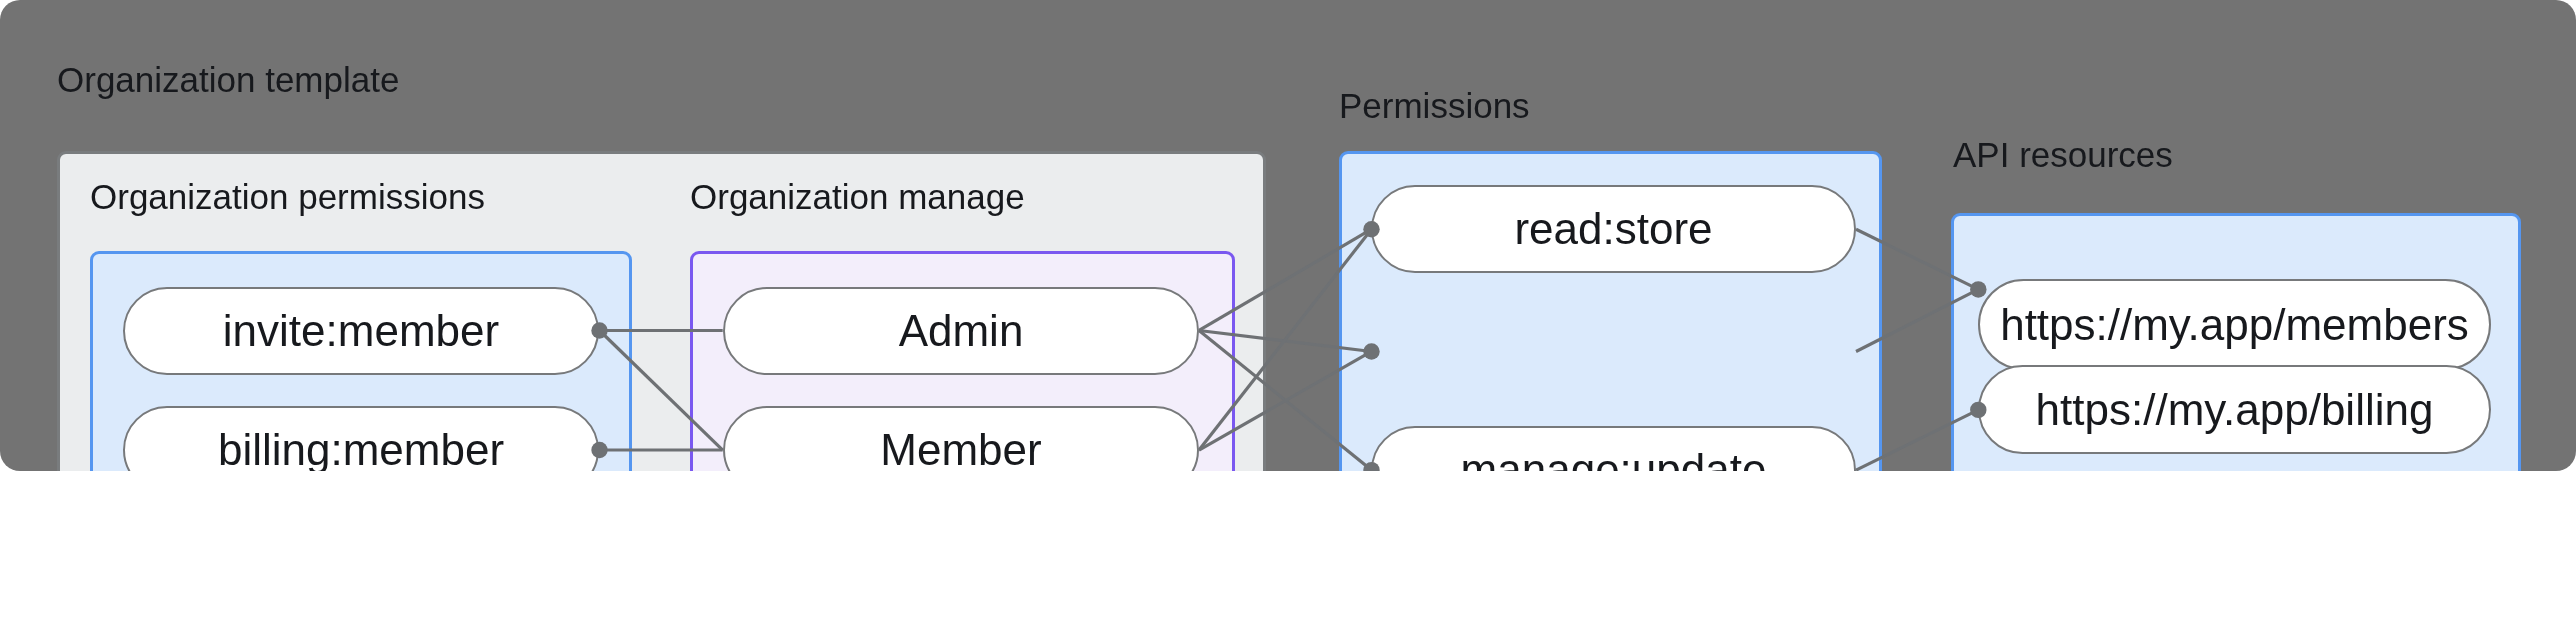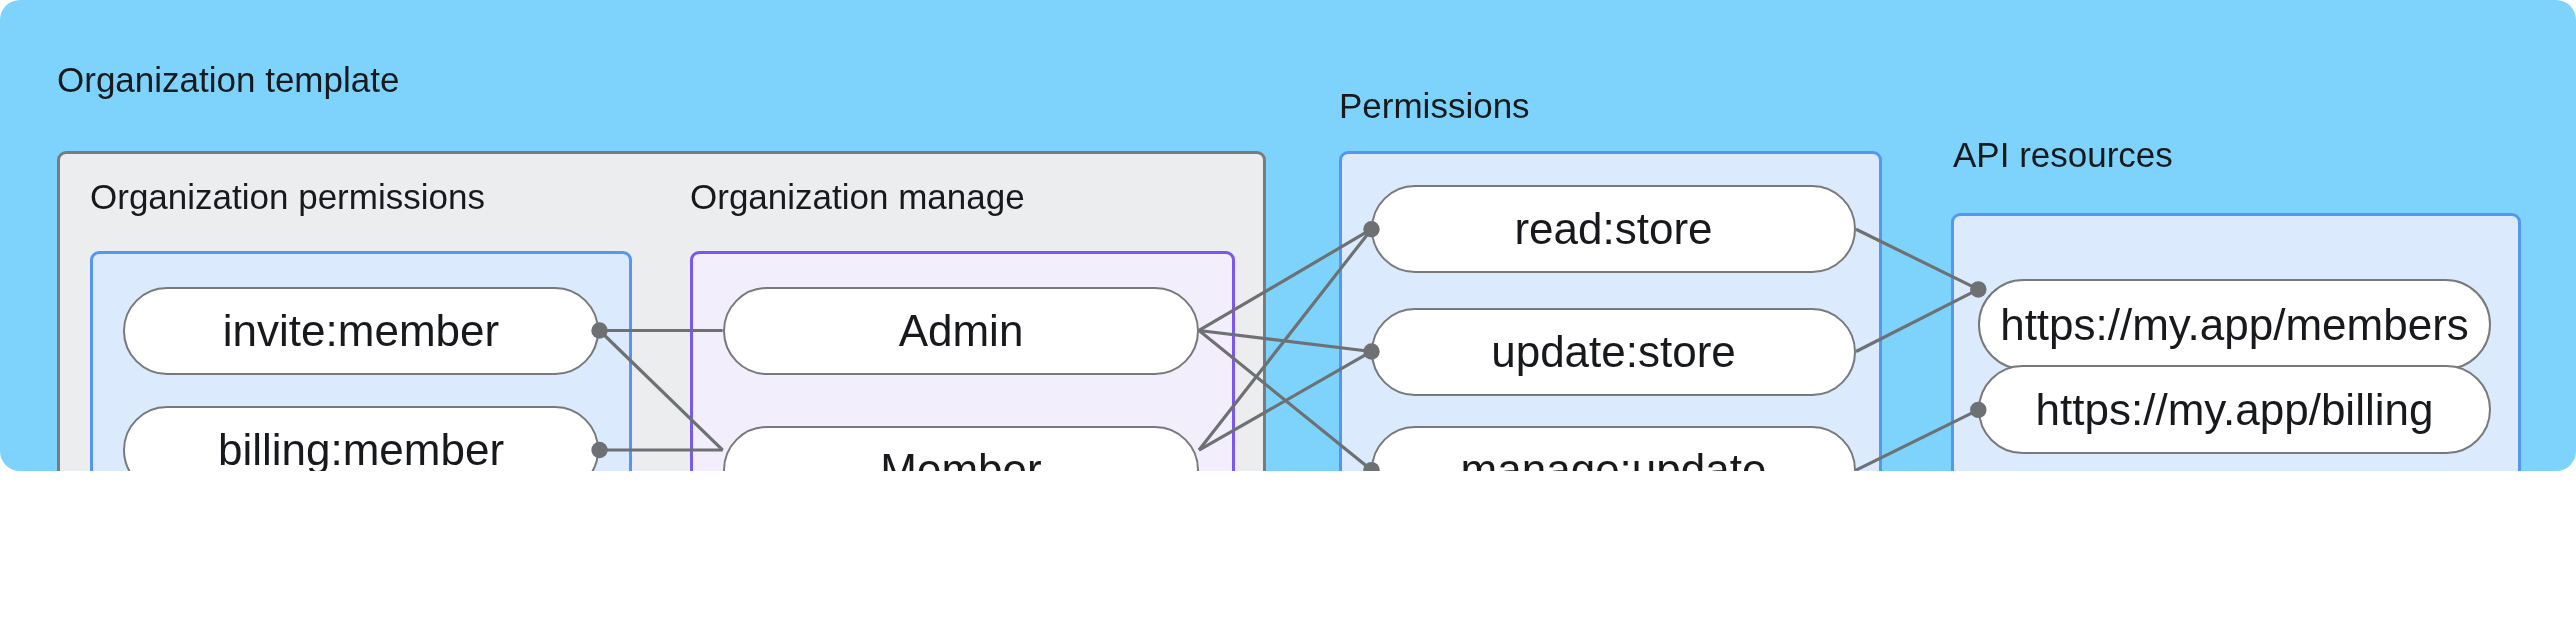--- a/index.html
+++ b/index.html
@@ -5,21 +5,21 @@
   html, body {
     margin: 0;
     padding: 0;
     background: #ffffff;
     font-family: "Liberation Sans", "DejaVu Sans", sans-serif;
   }
   #canvas {
     position: relative;
     width: 2576px;
     height: 471px;
-    background: #7dd3fc;
+    background: #737373;
     border-radius: 20px;
     overflow: hidden;
   }
   .section-label {
     position: absolute;
     color: #17191d;
     font-size: 35px;
     line-height: 40px;
     white-space: nowrap;
     z-index: 2;
@@ -84,23 +84,22 @@
       <line x1="1314" y1="493" x2="1503" y2="251" stroke="#6e7174" stroke-width="3.5"></line>
       <line x1="1314" y1="493" x2="1503" y2="385" stroke="#6e7174" stroke-width="3.5"></line>
       <line x1="2034" y1="251" x2="2168" y2="317" stroke="#6e7174" stroke-width="3.5"></line>
       <line x1="2034" y1="385" x2="2168" y2="317" stroke="#6e7174" stroke-width="3.5"></line>
       <line x1="2034" y1="515" x2="2168" y2="449" stroke="#6e7174" stroke-width="3.5"></line>
     </svg>
 
   <div class="pill" style="left:123px; top:287px; width:476px; height:88px;">invite:member</div>
   <div class="pill" style="left:123px; top:406px; width:476px; height:88px;">billing:member</div>
   <div class="pill" style="left:723px; top:287px; width:476px; height:88px;">Admin</div>
-  <div class="pill" style="left:723px; top:406px; width:476px; height:88px;margin-top:20px;">Member</div>
+  <div class="pill" style="left:723px; top:406px; width:476px; height:88px;">Member</div>
   <div class="pill" style="left:1371px; top:185px; width:485px; height:88px;">read:store</div>
-  <div class="pill" style="left:1371px; top:308px; width:485px; height:88px;">update:store</div>
   <div class="pill" style="left:1371px; top:426px; width:485px; height:88px;">manage:update</div>
   <div class="pill" style="left:1978px; top:244px; width:513px; height:91px;margin-top:35px;">https://my.app/members</div>
   <div class="pill" style="left:1978px; top:365px; width:513px; height:89px;">https://my.app/billing</div>
 
   <svg id="dots-layer" class="layer" viewBox="0 0 2823 678" width="2576" height="619">
       <circle cx="657" cy="362" r="9" fill="#6e7174"></circle>
       <circle cx="657" cy="493" r="9" fill="#6e7174"></circle>
       <circle cx="1503" cy="251" r="9" fill="#6e7174"></circle>
       <circle cx="1503" cy="385" r="9" fill="#6e7174"></circle>
       <circle cx="1503" cy="515" r="9" fill="#6e7174"></circle>

